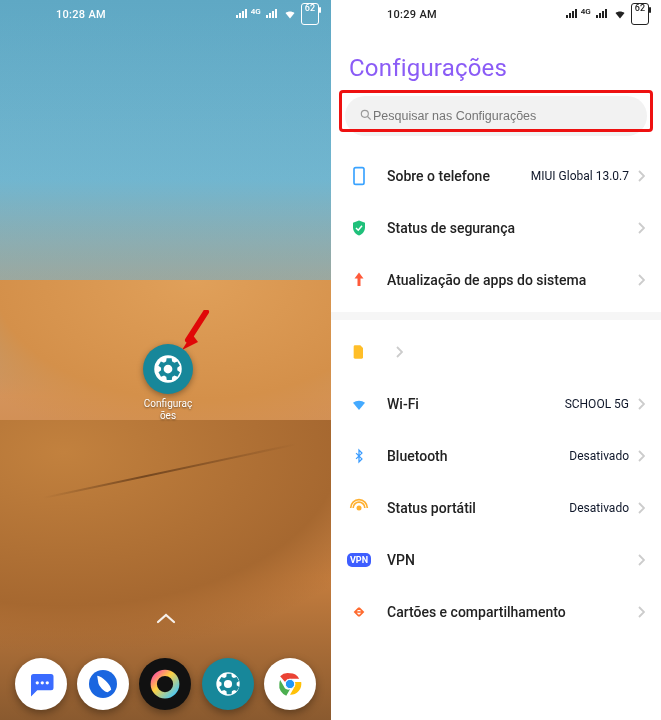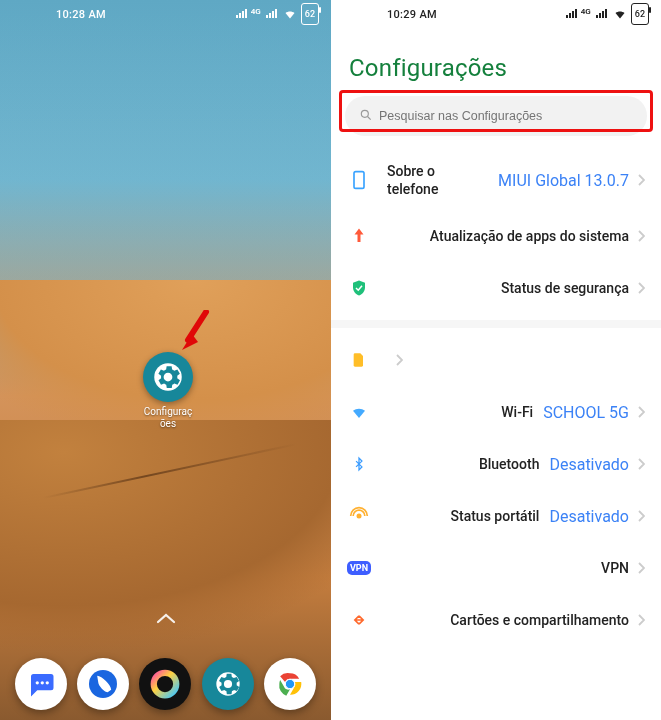--- a/index.html
+++ b/index.html
@@ -6,56 +6,56 @@
   body { font-family: -apple-system, BlinkMacSystemFont, "Segoe UI", Roboto, Arial, sans-serif; width: 661px; height: 720px; overflow: hidden; display: flex; }
   .phone { height: 720px; position: relative; overflow: hidden; }
   .phone-left { width: 331px; background: linear-gradient(180deg, #5fa8c4 0%, #6fb5cf 25%, #d4935a 55%, #c47d3e 80%, #8a5a2f 100%); }
   .phone-right { width: 330px; background: #fff; }
   .statusbar { display:flex; justify-content: space-between; align-items:center; height: 28px; padding: 4px 12px; font-size: 11px; font-weight: 500; }
   .statusbar-left .time { letter-spacing: .3px; margin-left: 44px; }
   .statusbar-right { display:flex; align-items:center; gap:4px; }
   .sb-white { color: #fff; }
   .sb-dark { color: #222; }
   .sb-ico { display:inline-flex; align-items:center; }
-  .battery-box { display:inline-flex; align-items:center; border:1.3px solid currentColor; border-radius:3px; padding:10px 3px; font-size:9px; line-height:12px; height:14px; position:relative; }
+  .battery-box { display:inline-flex; align-items:flex-end; border:1.3px solid currentColor; border-radius:3px; padding:10px 3px; font-size:9px; line-height:12px; height:14px; position:relative; }
   .battery-box::after { content:''; position:absolute; right:-3px; top:3px; width:2px; height:6px; background: currentColor; border-radius:1px; }
   .sb-4g { font-size:8px; font-weight:600; margin-left:-2px; margin-top:-6px; }
 
   
   .desert-sky { position:absolute; top:0; left:0; right:0; height:310px; background: linear-gradient(180deg, rgba(90,160,190,.0) 0%, rgba(140,190,210,.1) 80%); }
   .dune1 { position:absolute; top:280px; left:-40px; right:-20px; height:300px; background: radial-gradient(ellipse 400px 240px at 60% 0%, #e0a05a 0%, #d4904a 50%, rgba(0,0,0,0) 70%); }
   .dune2 { position:absolute; top:420px; left:-60px; right:-20px; height:320px; background: radial-gradient(ellipse 500px 280px at 30% 10%, #c2813e 0%, #a66830 55%, rgba(0,0,0,0) 72%); }
   .dune-ridge { position:absolute; top:470px; left:40px; width:260px; height:2px; background: linear-gradient(90deg, rgba(60,30,10,0) 0%, rgba(60,30,10,.55) 40%, rgba(60,30,10,0) 100%); transform: rotate(-12deg); }
 
   
   .red-arrow { position:absolute; left:178px; top:310px; }
 
   
-  .app-icon-wrap { position:absolute; left:138px; top:352px; display:flex; flex-direction:column; align-items:center; width:60px; }
+  .app-icon-wrap { position:absolute; left:138px; top:344px; display:flex; flex-direction:column; align-items:center; width:60px; }
   .app-icon-gear { width:50px; height:50px; border-radius:50%; background:#17879a; display:flex; align-items:center; justify-content:center; box-shadow: 0 2px 6px rgba(0,0,0,.35); }
   .app-icon-label { margin-top:4px; font-size:10px; color:#fff; text-align:center; line-height:12px; text-shadow:0 1px 2px rgba(0,0,0,.5); }
 
   
   .chevron-up { position:absolute; bottom:92px; left:50%; transform:translateX(-50%); color:#fff; opacity:.9; }
   .dock { position:absolute; bottom:10px; left:0; right:0; display:flex; justify-content:space-around; padding:0 10px; }
   .dock-icon { width:52px; height:52px; border-radius:50%; display:flex; align-items:center; justify-content:center; box-shadow:0 3px 8px rgba(0,0,0,.35); }
 
   
-  .settings-title { font-size:24px; font-weight:400; color:#15803d; padding:26px 18px 14px; letter-spacing:.2px; }
+  .settings-title { font-size:24px; font-weight:400; color:#8b5cf6; padding:26px 18px 14px; letter-spacing:.2px; }
   .search-wrap { margin:0 14px 10px; height:40px; border-radius:20px; background:#f2f2f2; display:flex; align-items:center; padding:0 14px; position:relative; }
-  .search-wrap input { border:none; background:transparent; outline:none; font-size:12.5px; color:#555; width:100%; margin-left:6px; }
+  .search-wrap input { border:none; background:transparent; outline:none; font-size:12.5px; color:#555; width:100%; margin-left:0; }
   .search-highlight { position:absolute; inset:-6px; border:3px solid #e11; border-radius:4px; pointer-events:none; }
 
   .list { padding:4px 0; }
   .list-sep { height:8px; background:#f6f6f6; margin:6px 0; }
   .row { display:flex; align-items:center; padding:12px 16px 12px 14px; position:relative; }
   .row-icon { width:28px; height:28px; border-radius:6px; display:flex; align-items:center; justify-content:center; flex-shrink:0; margin-right:14px; }
-  .row-main { flex:1; display:flex; align-items:center; justify-content:flex-end; gap:10px; min-width:0; }
+  .row-main { flex:1; display:flex; align-items:center; justify-content:space-between; gap:10px; min-width:0; }
   .row-label { font-size:14px; color:#222; font-weight:500; line-height:18px; }
-  .row-value { font-size:16px; color:#3b82f6; white-space:nowrap; }
+  .row-value { font-size:12px; color:#0f172a; white-space:nowrap; }
   .chev { color:#ccc; margin-left:8px; flex-shrink:0; }
 
   
   .ic-phone { color:#3aa3ff; }
   .ic-update { color:#ff5a3a; }
   .ic-shield { color:#1fc07a; }
   .ic-sim { color:#ffbe28; }
   .ic-wifi { color:#44aaff; }
   .ic-bt { color:#3c9dff; }
   .ic-hotspot { color:#ffb030; }
@@ -217,48 +217,48 @@
       <div class="row-main">
         <span class="row-label">Sobre o telefone</span>
         <span class="row-value">MIUI Global 13.0.7</span>
       </div>
       <span class="chev"><svg width="8" height="12" viewBox="0 0 8 12">
             <path d="M2 1l5 5-5 5" stroke="currentColor" stroke-width="1.8" fill="none"></path>
           </svg></span>
     </div>
 
     <div class="row">
-      <div class="row-icon ic-update">
-        <svg width="18" height="20" viewBox="0 0 24 24">
-            <path fill="currentColor" d="M12 2l6 8h-4v10h-4V10H6z"></path>
-          </svg>
-      </div>
-      <div class="row-main">
-        <span class="row-label">Atualização de apps do sistema</span>
-      </div>
-      <span class="chev"><svg width="8" height="12" viewBox="0 0 8 12">
-            <path d="M2 1l5 5-5 5" stroke="currentColor" stroke-width="1.8" fill="none"></path>
-          </svg></span>
-    </div>
-
-    <div class="row">
       <div class="row-icon ic-shield">
         <svg width="18" height="20" viewBox="0 0 24 24">
             <path fill="currentColor" d="M12 2l8 3v6c0 5-3.5 9.7-8 11-4.5-1.3-8-6-8-11V5z"></path>
             <path d="M8 12l3 3 5-6" stroke="#fff" stroke-width="2" fill="none"></path>
           </svg>
       </div>
       <div class="row-main">
         <span class="row-label">Status de segurança</span>
       </div>
       <span class="chev"><svg width="8" height="12" viewBox="0 0 8 12">
             <path d="M2 1l5 5-5 5" stroke="currentColor" stroke-width="1.8" fill="none"></path>
           </svg></span>
     </div>
 
+    <div class="row">
+      <div class="row-icon ic-update">
+        <svg width="18" height="20" viewBox="0 0 24 24">
+            <path fill="currentColor" d="M12 2l6 8h-4v10h-4V10H6z"></path>
+          </svg>
+      </div>
+      <div class="row-main">
+        <span class="row-label">Atualização de apps do sistema</span>
+      </div>
+      <span class="chev"><svg width="8" height="12" viewBox="0 0 8 12">
+            <path d="M2 1l5 5-5 5" stroke="currentColor" stroke-width="1.8" fill="none"></path>
+          </svg></span>
+    </div>
+
     <div class="list-sep"></div>
 
     <div class="row">
       <div class="row-icon ic-sim">
         <svg width="16" height="20" viewBox="0 0 24 24">
             <path fill="currentColor" d="M6 2h8l4 4v14a2 2 0 0 1-2 2H6a2 2 0 0 1-2-2V4a2 2 0 0 1 2-2z"></path>
           </svg>
       </div>
       <span class="chev"><svg width="8" height="12" viewBox="0 0 8 12">
             <path d="M2 1l5 5-5 5" stroke="currentColor" stroke-width="1.8" fill="none"></path>

